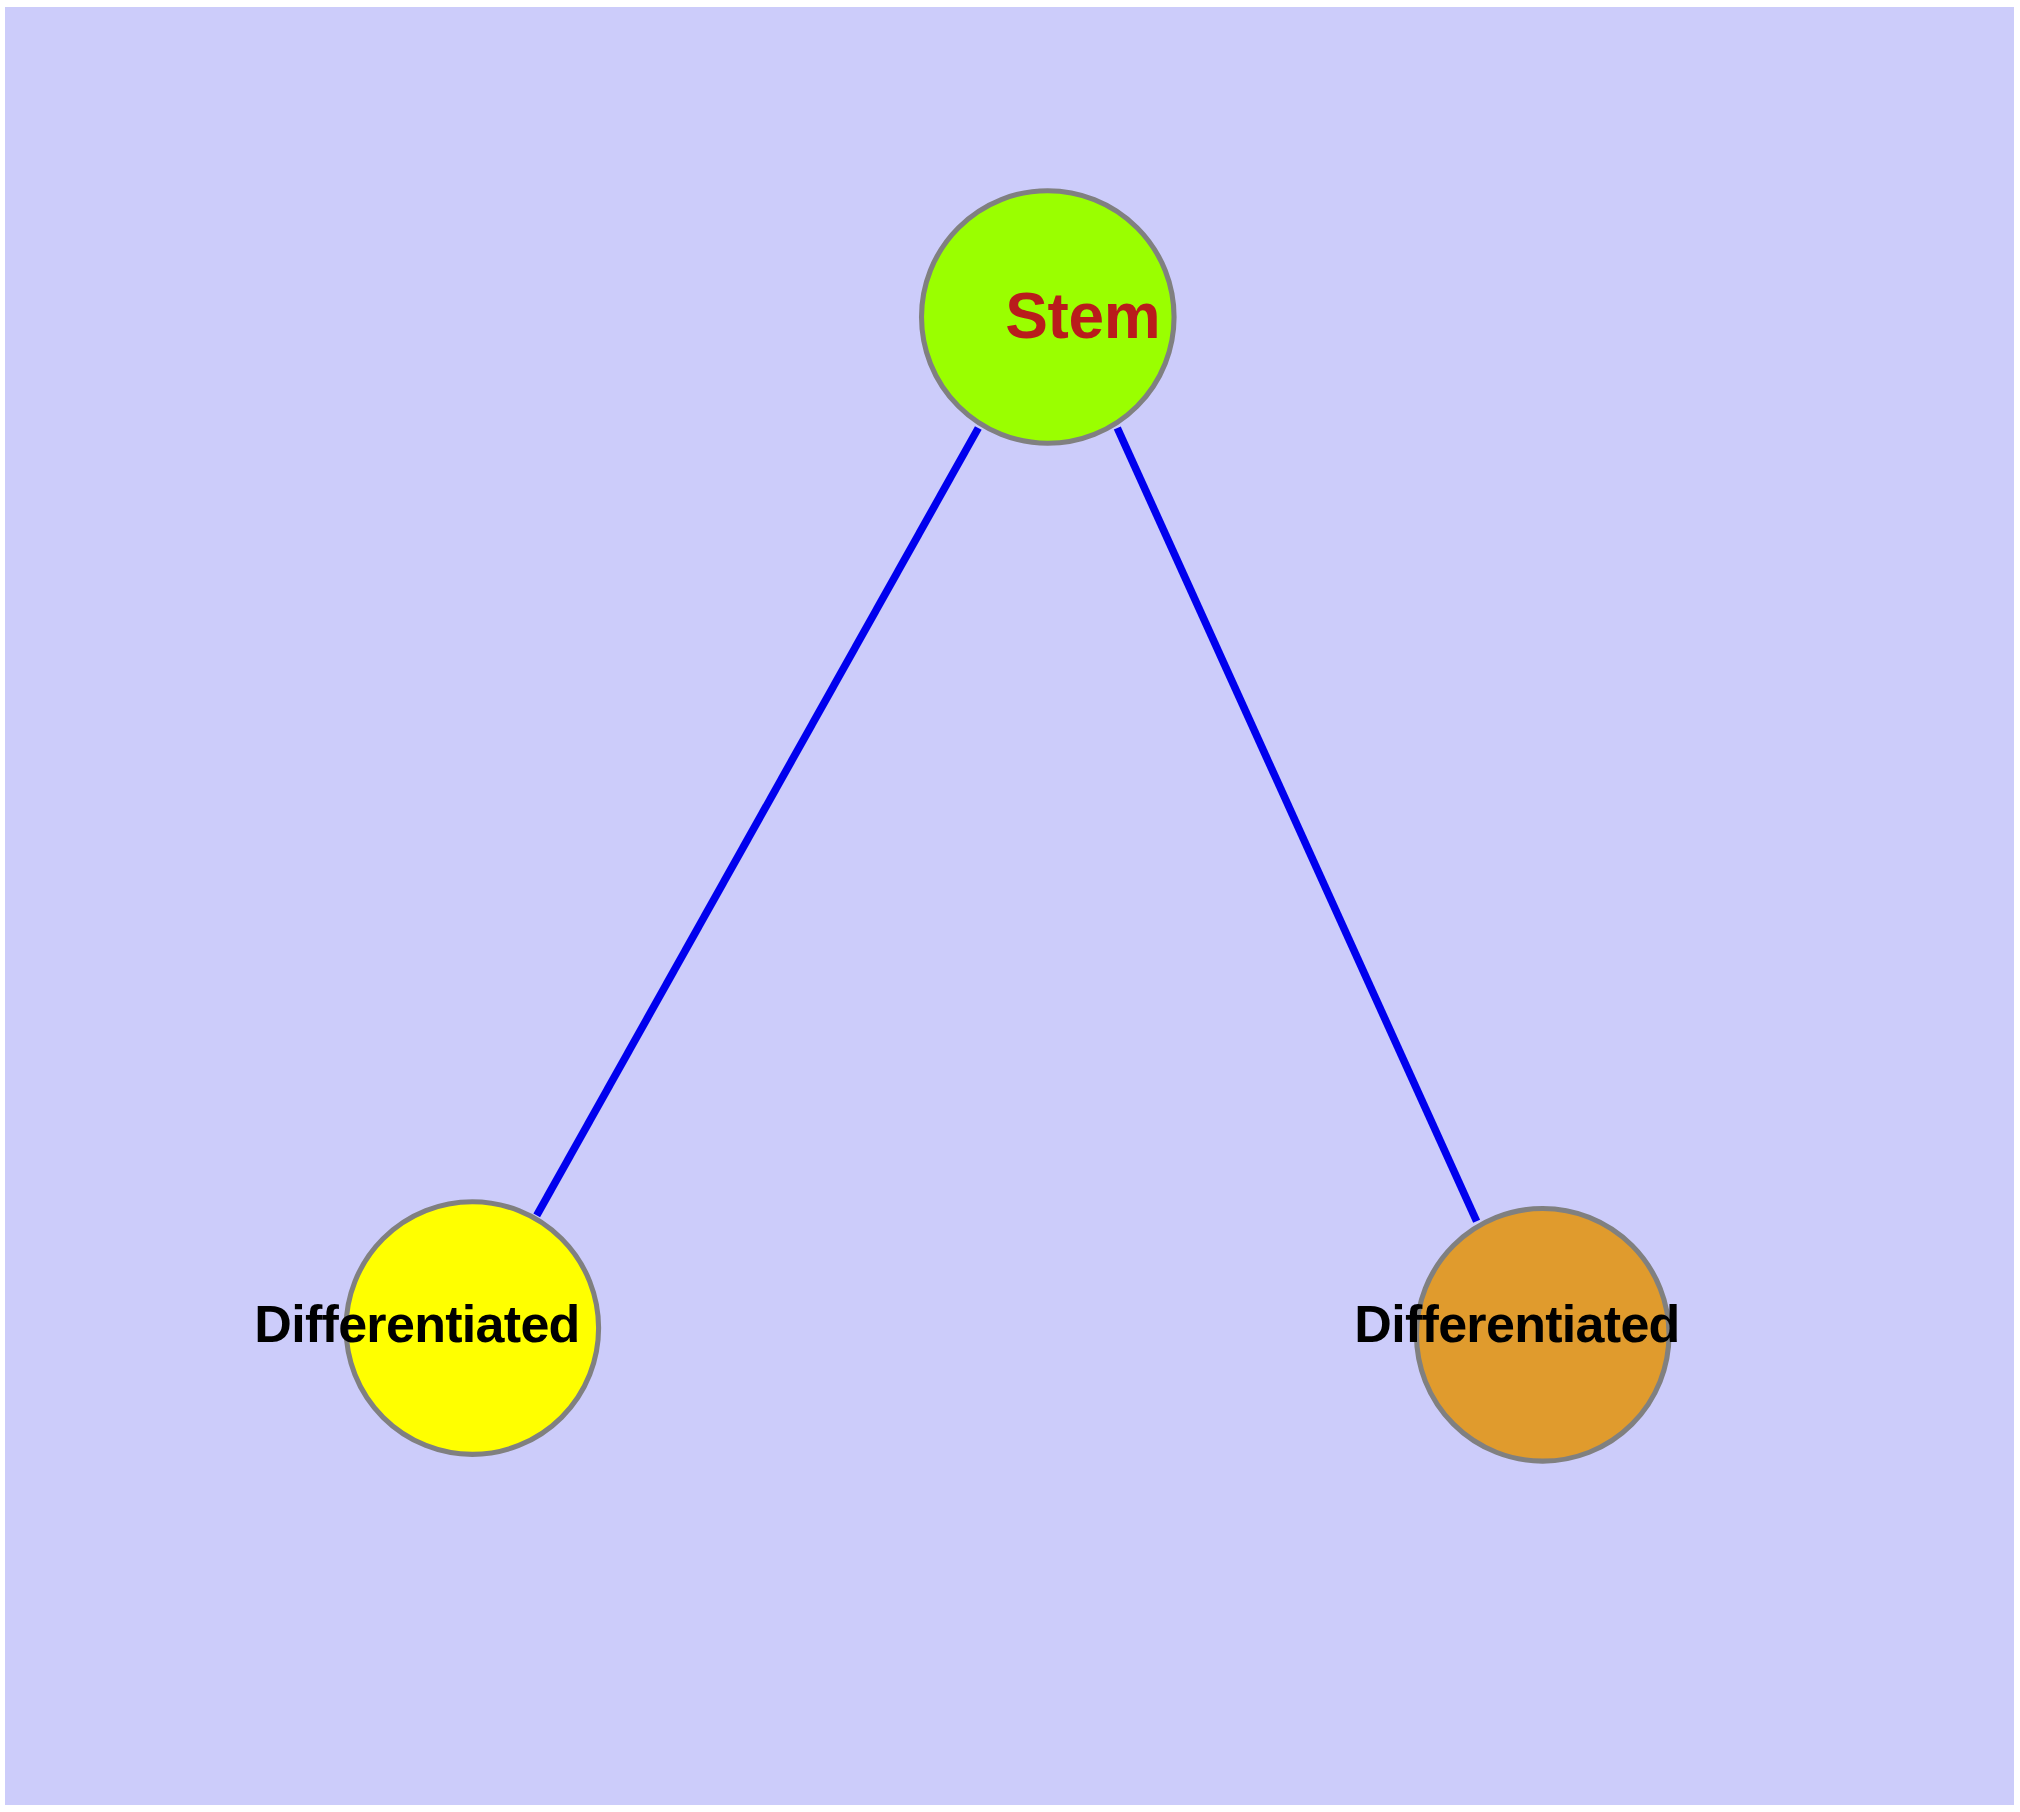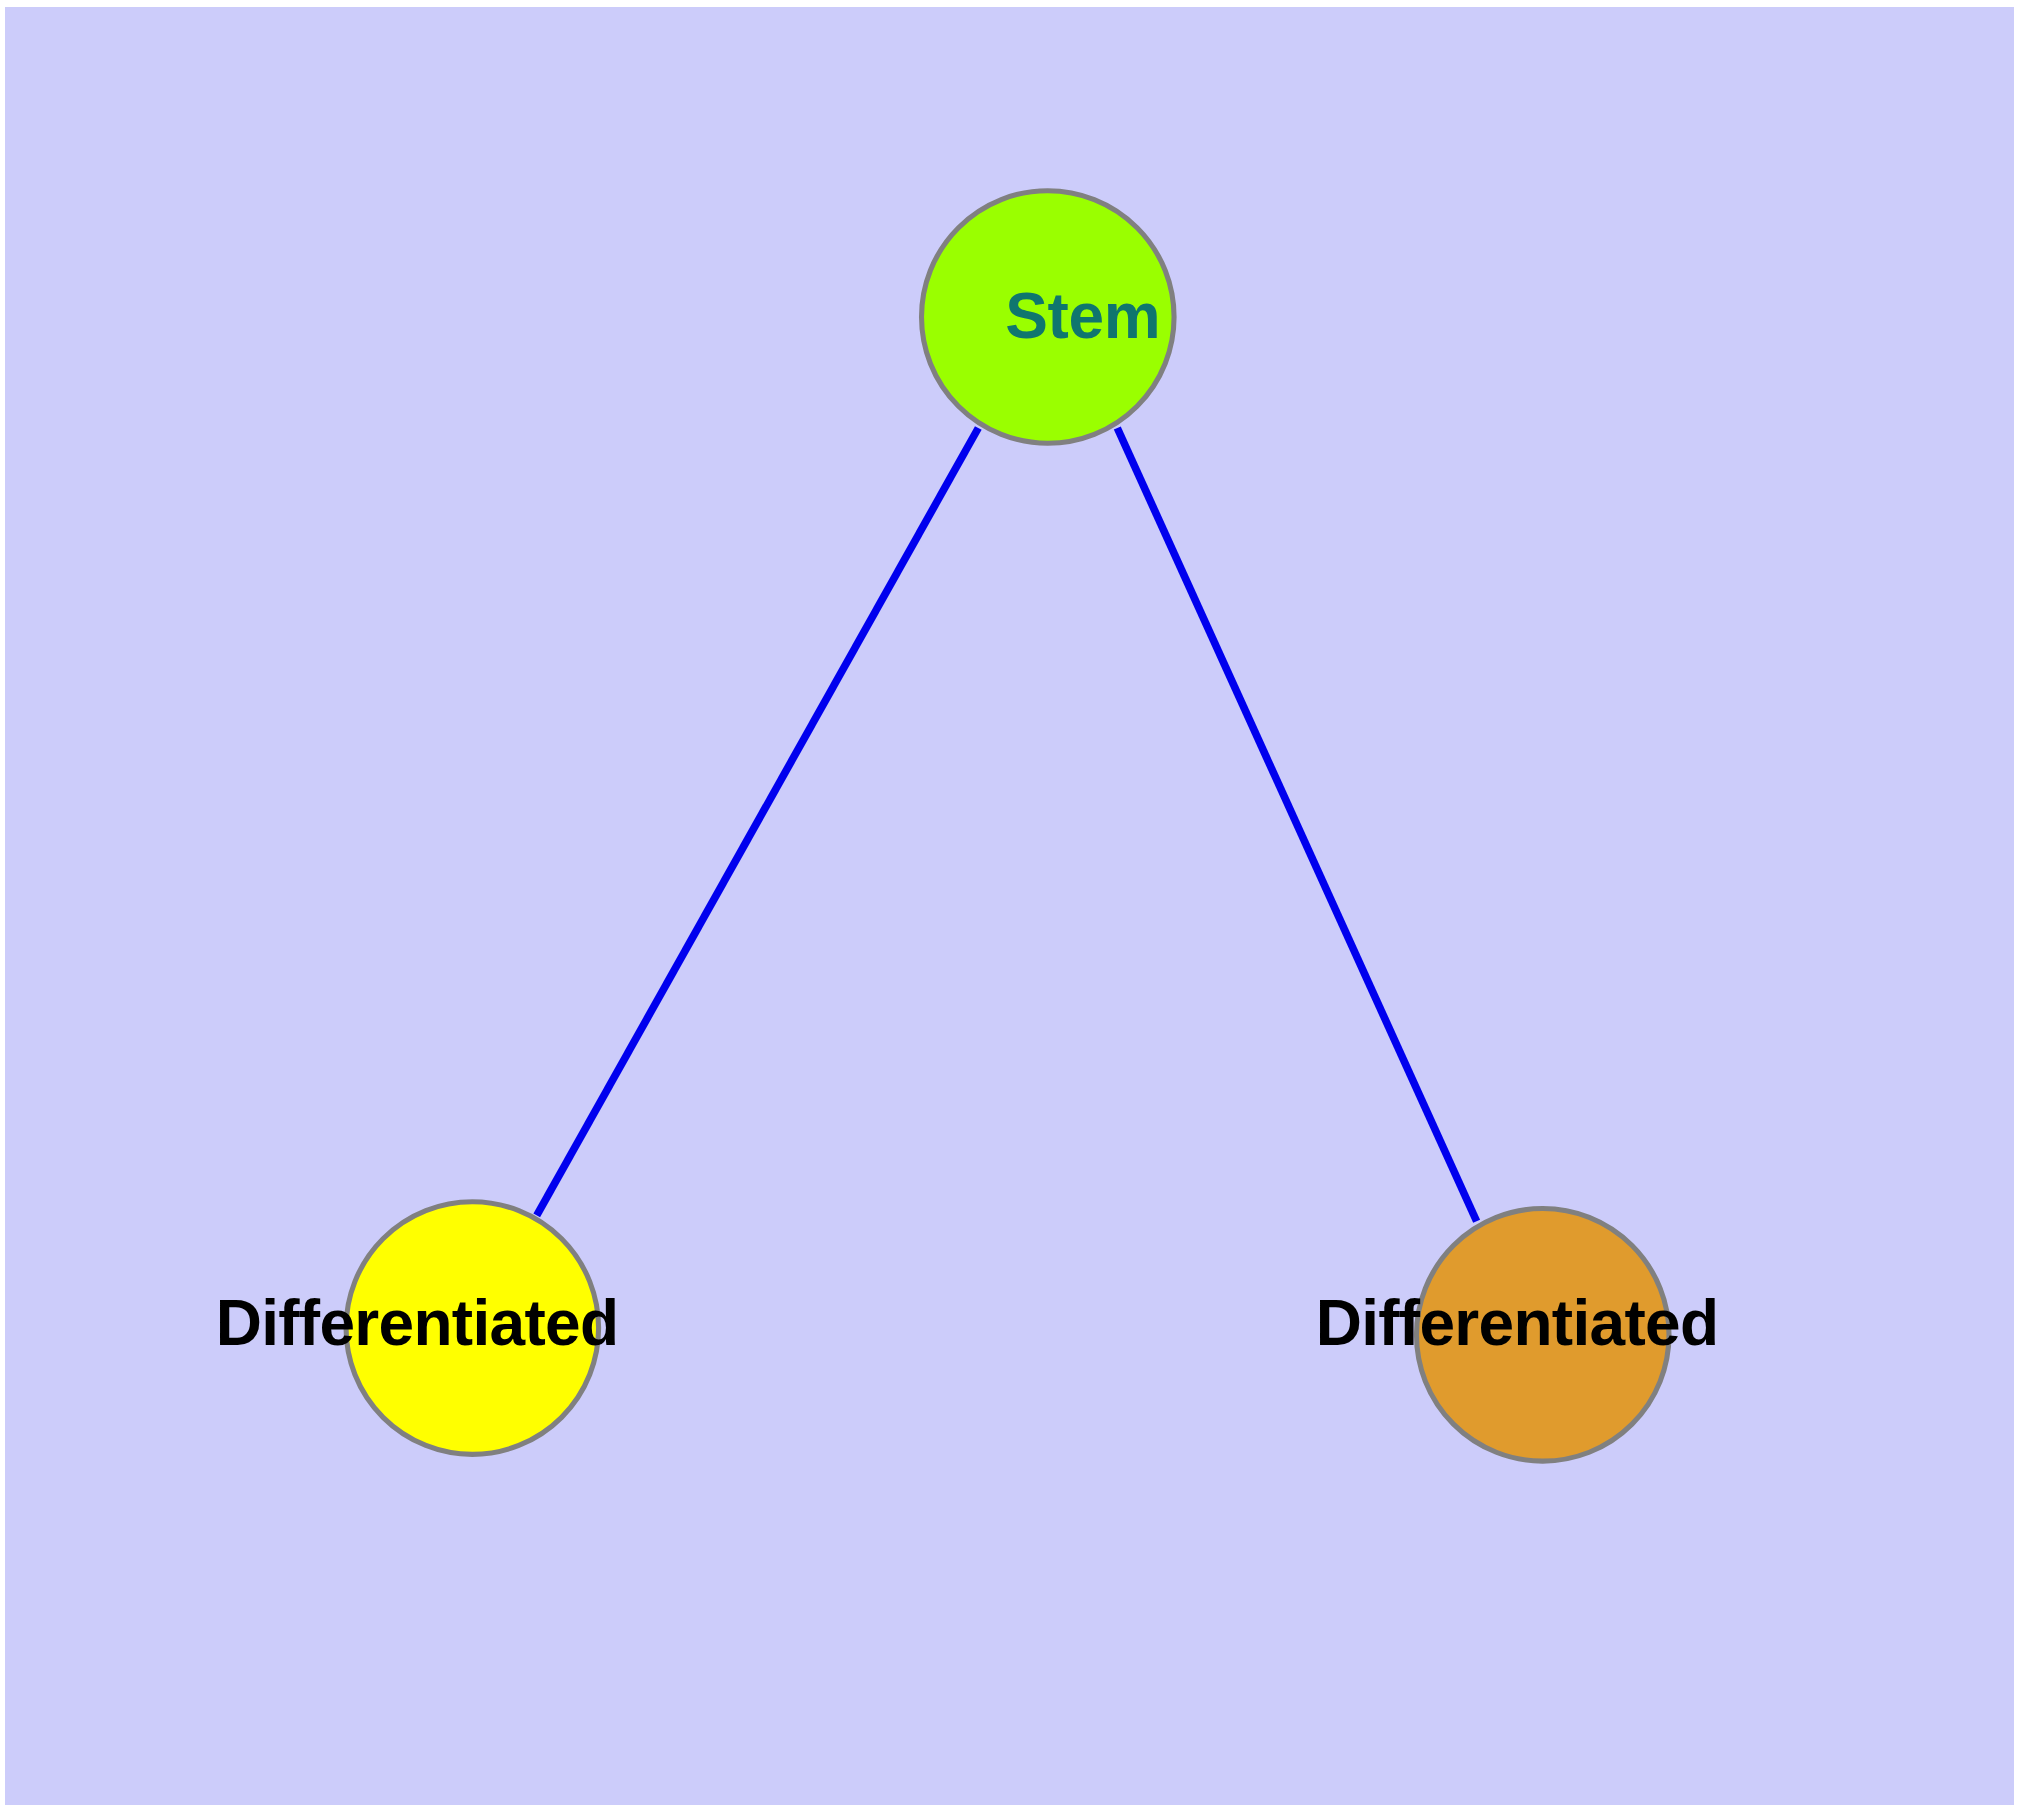--- a/index.html
+++ b/index.html
@@ -37,21 +37,21 @@
     font-weight: bold;
     font-family: "Liberation Sans", sans-serif;
     text-align: center;
     line-height: 1.08;
     white-space: pre;
     transform: translate(-50%, -50%);
     pointer-events: none;
     user-select: none;
   }
   .label-stem { font-size: 64px; letter-spacing: -0.4px; }
-  .label-big  { font-size: 64px; letter-spacing: -0.7px; }
+  .label-big  { font-size: 52px; letter-spacing: -0.7px; }
 </style>
 </head>
 <body>
 
 <div id="canvas" style="background: rgb(255, 255, 255);">
 
   <div id="plot-bg" style="background: rgb(204, 204, 250);"></div>
 
   <svg id="graph-svg" viewBox="0 0 2384 2138" xmlns="http://www.w3.org/2000/svg">
 
@@ -60,21 +60,21 @@
       <line x1="1318" y1="505" x2="1742" y2="1441" stroke="#0000ee" stroke-width="9" stroke-linecap="butt"></line>
     </g>
 
     <g>
       <circle cx="557" cy="1567" r="149" fill="#ffff00" stroke="#808080" stroke-width="6"></circle>
       <circle cx="1820" cy="1575" r="149" fill="#e09b2d" stroke="#808080" stroke-width="6"></circle>
       <circle cx="1236" cy="374" r="149" fill="#9aff00" stroke="#808080" stroke-width="6"></circle>
     </g>
   </svg>
 
-  <div class="node-label label-stem" style="left: 1048px; top: 317px; color: #0f766e;">
+  <div class="node-label label-stem" style="left: 1048px; top: 317px; color: #b91c1c;">
     <span>Stem</span>
   </div>
 
   <div class="node-label label-big" style="left: 417px; top: 1324px; color: rgb(0, 0, 0);">
     <div>Differentiated</div>
   </div>
 
   <div class="node-label label-big" style="left: 1517px; top: 1324px; color: rgb(0, 0, 0);">
     <div>Differentiated</div>
   </div>

